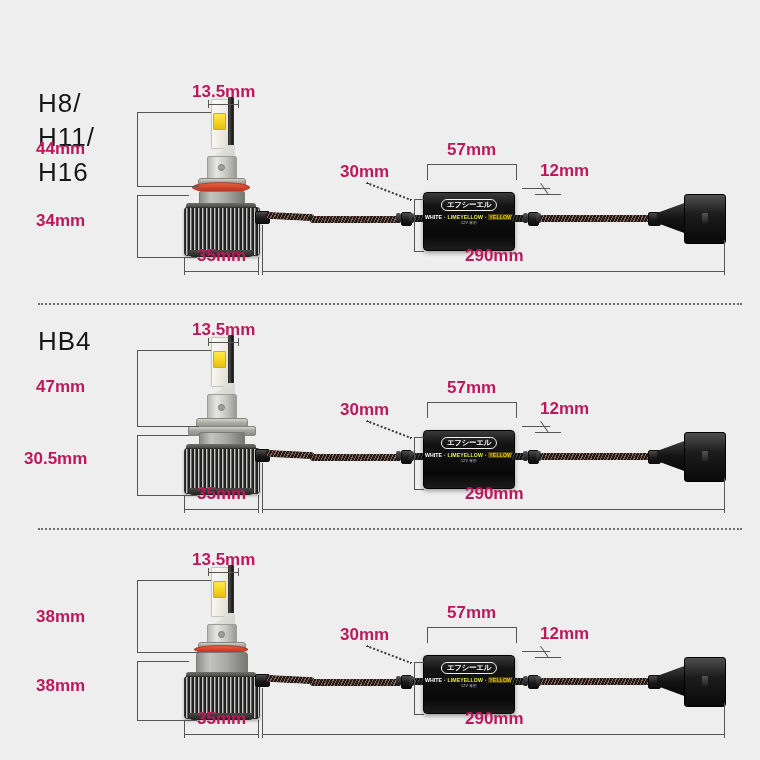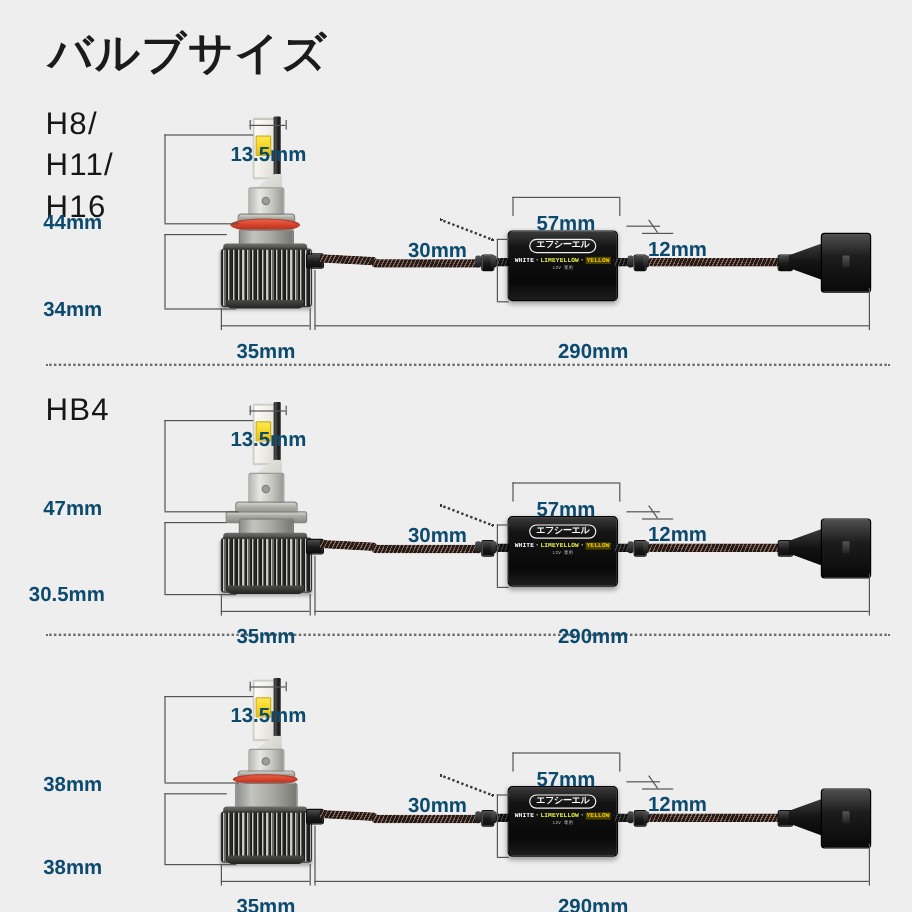--- a/index.html
+++ b/index.html
@@ -39,21 +39,21 @@
     position:absolute;left:38px;top:4px;
     font-size:26px;font-weight:normal;
     letter-spacing:1px;line-height:1.32;
     color:#161616;
     white-space:pre-line;
   }
 
   
   .dim{
     position:absolute;font-size:17px;font-weight:bold;
-    color:#0c4a6e;white-space:nowrap;letter-spacing:0px;margin-top:37px;
+    color:#be185d;white-space:nowrap;letter-spacing:0px;
   }
 
   
   .vline{position:absolute;width:0;border-left:1.5px solid #555;}
   .hline{position:absolute;height:0;border-top:1.5px solid #555;}
   .tick{position:absolute;height:0;border-top:1.5px solid #555;}
   .vtick{position:absolute;width:0;border-left:1.5px solid #555;}
   .dotline{position:absolute;height:0;border-top:2px dotted #3a3a3a;transform-origin:0 0;}
 
   
@@ -149,21 +149,20 @@
     background:linear-gradient(180deg,#555 0%,#161616 100%);
   }
 
   .driver{
     position:absolute;
     background:linear-gradient(180deg,#3a3a3a 0%,#141414 22%,#080808 75%,#1d1d1d 100%);
     border-radius:4px;
     border:1px solid #000;
     box-shadow:0 2px 4px rgba(0,0,0,.35);
     overflow:hidden;
-    font-family:Liberation Mono, monospace;
   }
   .driver-logo{
     position:absolute;left:50%;transform:translateX(-50%);
     top:6px;
     border:1.2px solid #f0f0f0;border-radius:7px;
     padding:0px 5px;
     font-size:7.5px;font-weight:bold;color:#fdfdfd;
     line-height:10px;white-space:nowrap;
     letter-spacing:-.3px;
   }
@@ -200,21 +199,20 @@
   .plug-taper{
     position:absolute;
     background:linear-gradient(180deg,#3e3e3e 0%,#141414 50%,#070707 100%);
   }
 </style>
 </head>
 <body>
 
 <div class="page">
 
-  <div class="title">バルブサイズ</div>
 
   <div class="divider div1"></div>
   <div class="divider div2"></div>
 
   <div class="section sec1">
 
     <div class="type-label">H8/
 H11/
 H16</div>
 

